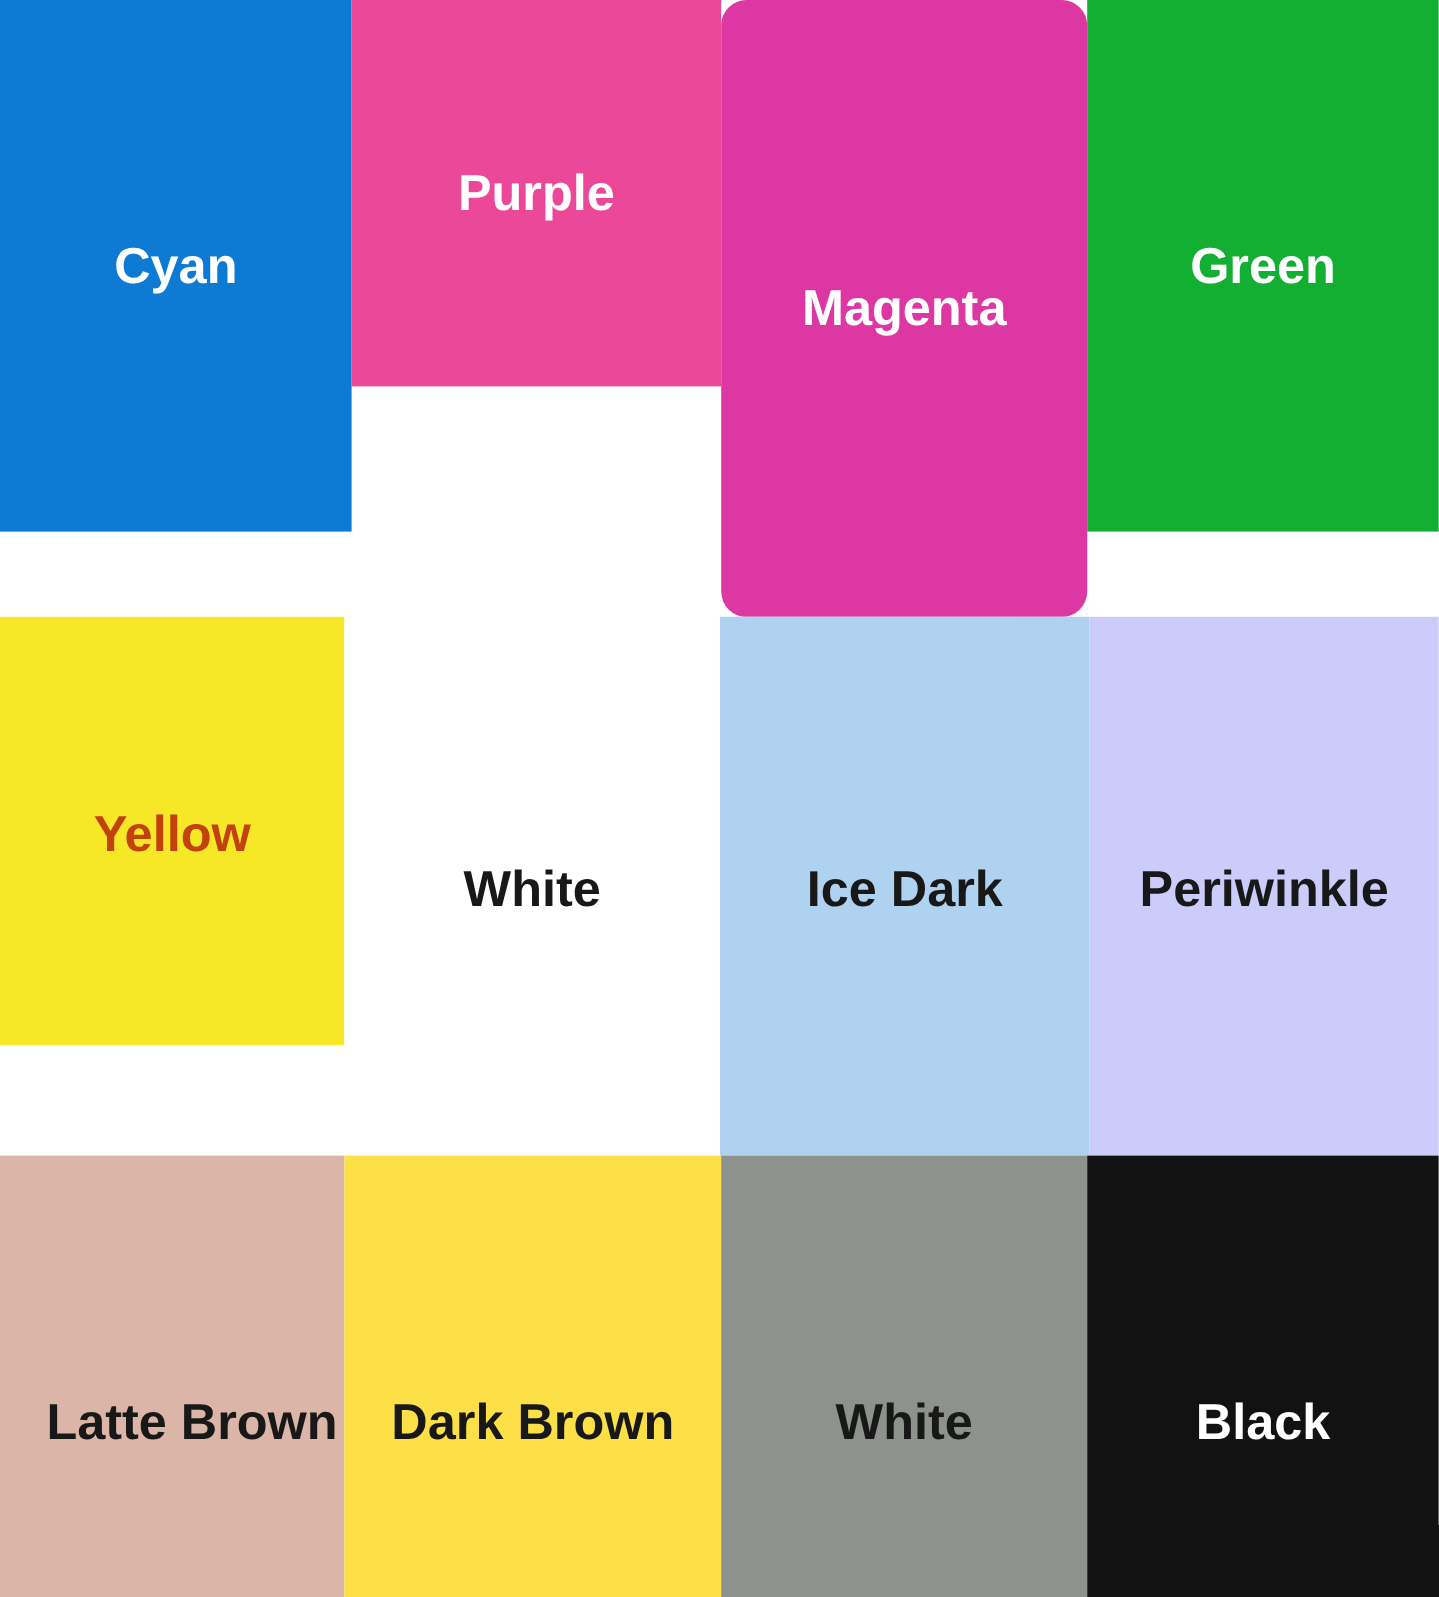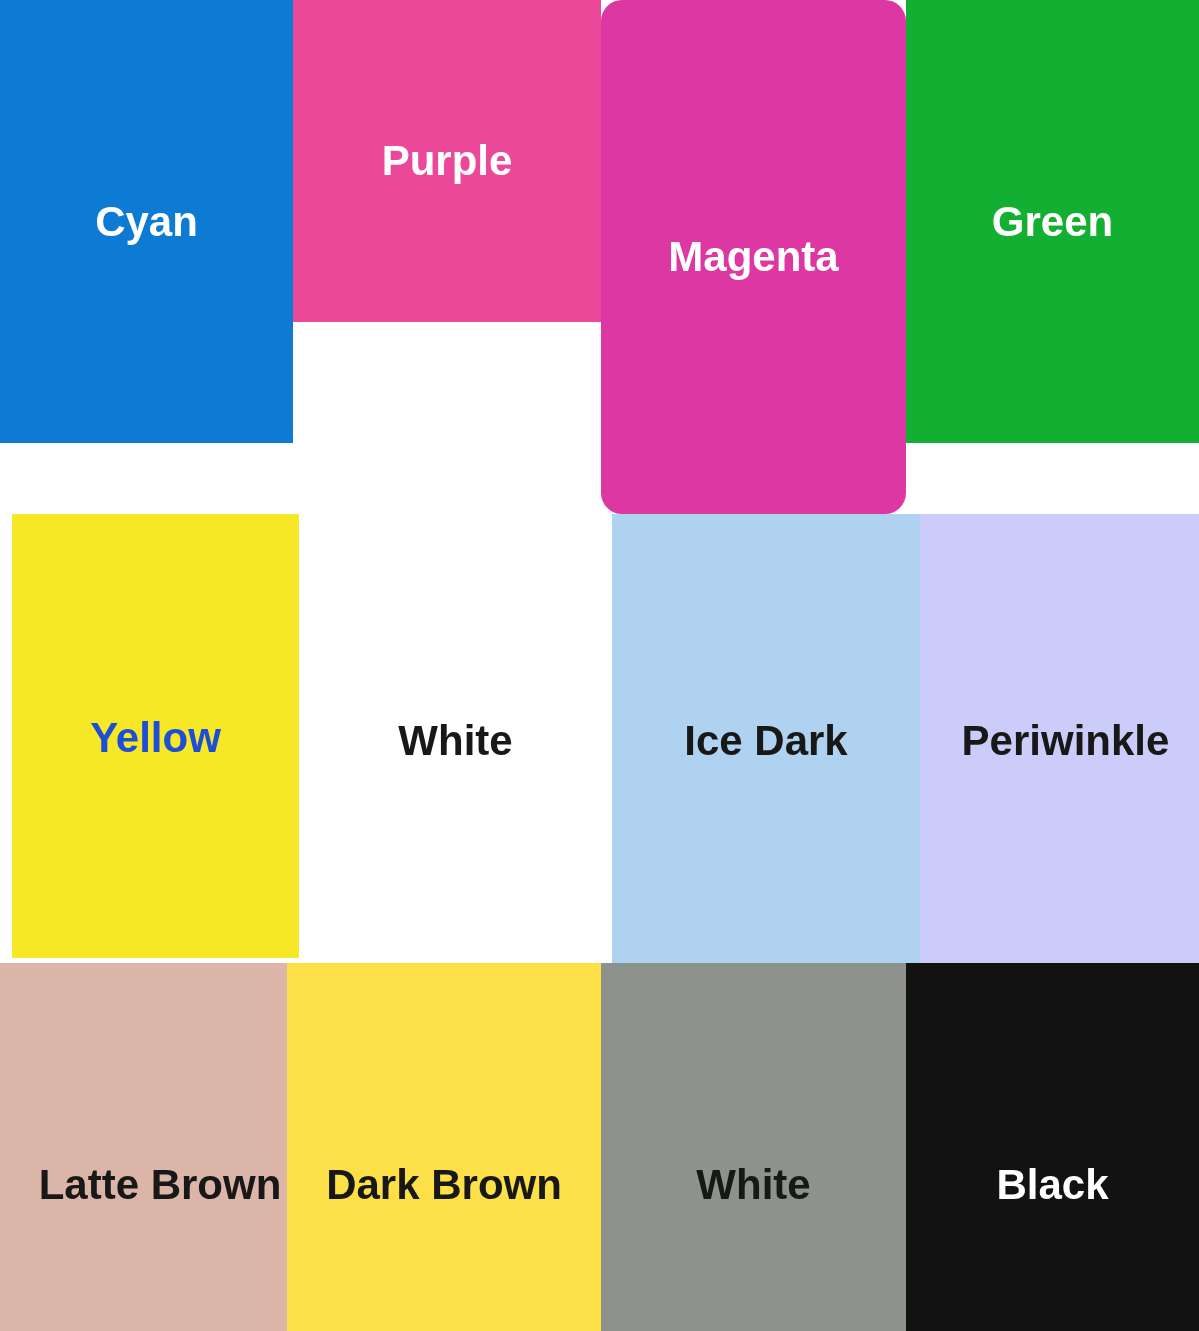--- a/index.html
+++ b/index.html
@@ -59,21 +59,21 @@
     </div>
     <div class="swatch" style="background-color: rgb(221, 55, 164); color: rgb(255, 255, 255); width: 305px; flex: 0 0 305px; height: 514px; border-radius: 21px;">
       <span class="swatch-label">Magenta</span>
     </div>
     <div class="swatch" style="background-color: rgb(19, 175, 50); color: rgb(255, 255, 255); width: 293px; flex: 0 0 293px; height: 443px;">
       <span class="swatch-label">Green</span>
     </div>
   </div>
 
   <div class="palette-row row-2">
-    <div class="swatch" style="background-color: rgb(247, 232, 39); color: #1d4ed8; width: 287px; flex: 0 0 287px; height: 444px; margin-left: 12px;">
+    <div class="swatch" style="background-color: rgb(247, 232, 39); color: #c2410c; width: 287px; flex: 0 0 287px; height: 357px;">
       <span class="swatch-label">Yellow</span>
     </div>
     <div class="swatch" style="background-color: rgb(255, 255, 255); color: rgb(24, 24, 24); width: 313px; flex: 0 0 313px; height: 449px;">
       <span class="swatch-label">White</span>
     </div>
     <div class="swatch" style="background-color: rgb(174, 210, 240); color: rgb(24, 24, 24); width: 308px; flex: 0 0 308px; height: 449px;">
       <span class="swatch-label">Ice Dark</span>
     </div>
     <div class="swatch" style="background-color: rgb(204, 204, 251); color: rgb(24, 24, 24); width: 291px; flex: 0 0 291px; height: 449px;">
       <span class="swatch-label">Periwinkle</span>

